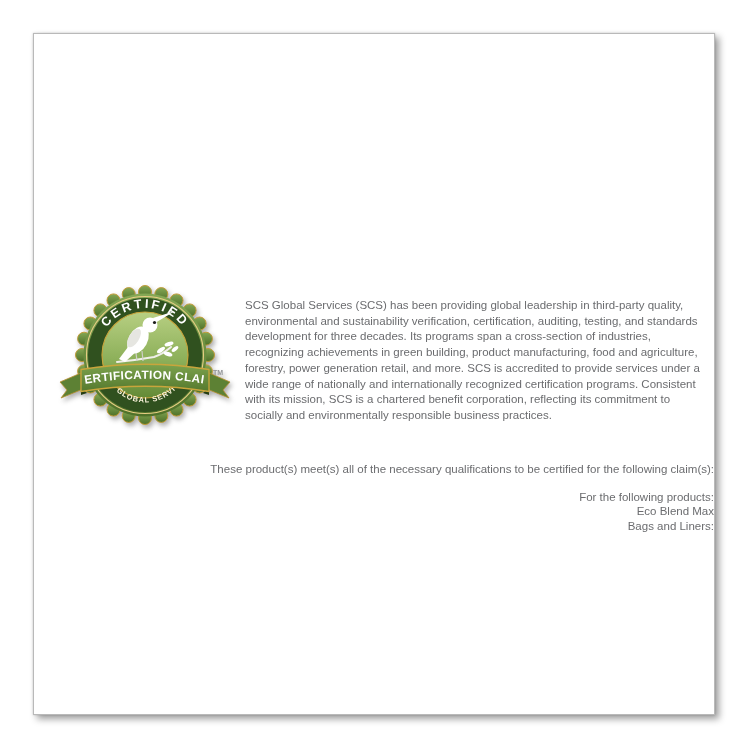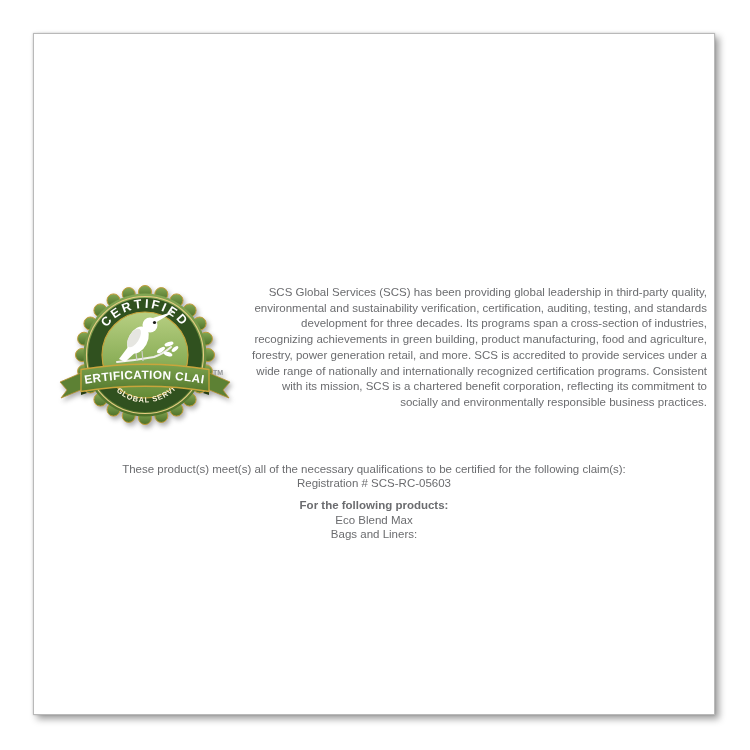--- a/index.html
+++ b/index.html
@@ -22,38 +22,38 @@
 
   .badge-wrap {
     position: absolute;
     left: 23px; top: 249px;
     width: 182px; height: 152px;
   }
   .badge-wrap svg { filter: drop-shadow(2px 3px 2.5px rgba(70,70,70,.45)); }
 
   .intro {
     position: absolute;
-    left: 211px; top: 251px;
+    left: 211px; top: 264px;
     width: 462px;
     font-size: 11.5px;
     line-height: 15.7px;
     color: #6b6c6f;
-    text-align: right;
+    text-align: left;
   }
 
   .claims {
     position: absolute;
     left: 0; top: 428px;
     width: 100%;
-    text-align: center;
+    text-align: right;
     font-size: 11.5px;
     line-height: 14.2px;
     color: #6b6c6f;
   }
-  .claims .spacer-top { margin-top: 8px; font-weight: bold; }
+  .claims .spacer-top { margin-top: 14px; }
 
   
   .arc-cert {
     font-family: "Liberation Sans", sans-serif;
     font-size: 12.5px; font-weight: bold;
     letter-spacing: 2.6px; fill: #ffffff;
   }
   .banner-text {
     font-family: "Liberation Sans", sans-serif;
     font-size: 11.8px; font-weight: bold;
@@ -164,20 +164,19 @@
         </g>
 
         <text class="tm-text" x="156" y="92">TM</text>
       </svg>
     </div>
 
     <div class="intro">SCS Global Services (SCS) has been providing global leadership in third-party quality, environmental and sustainability verification, certification, auditing, testing, and standards development for three decades. Its programs span a cross-section of industries, recognizing achievements in green building, product manufacturing, food and agriculture, forestry, power generation retail, and more. SCS is accredited to provide services under a wide range of nationally and internationally recognized certification programs. Consistent with its mission, SCS is a chartered benefit corporation, reflecting its commitment to socially and environmentally responsible business practices.</div>
 
     <div class="claims">
       <div>These product(s) meet(s) all of the necessary qualifications to be certified for the following claim(s):</div>
-      <div>Registration # SCS-RC-05603</div>
       <div class="spacer-top">For the following products:</div>
       <div>Eco Blend Max</div>
       <div>Bags and Liners:</div>
     </div>
 
   </div>
 </div>
 
 </body></html>

